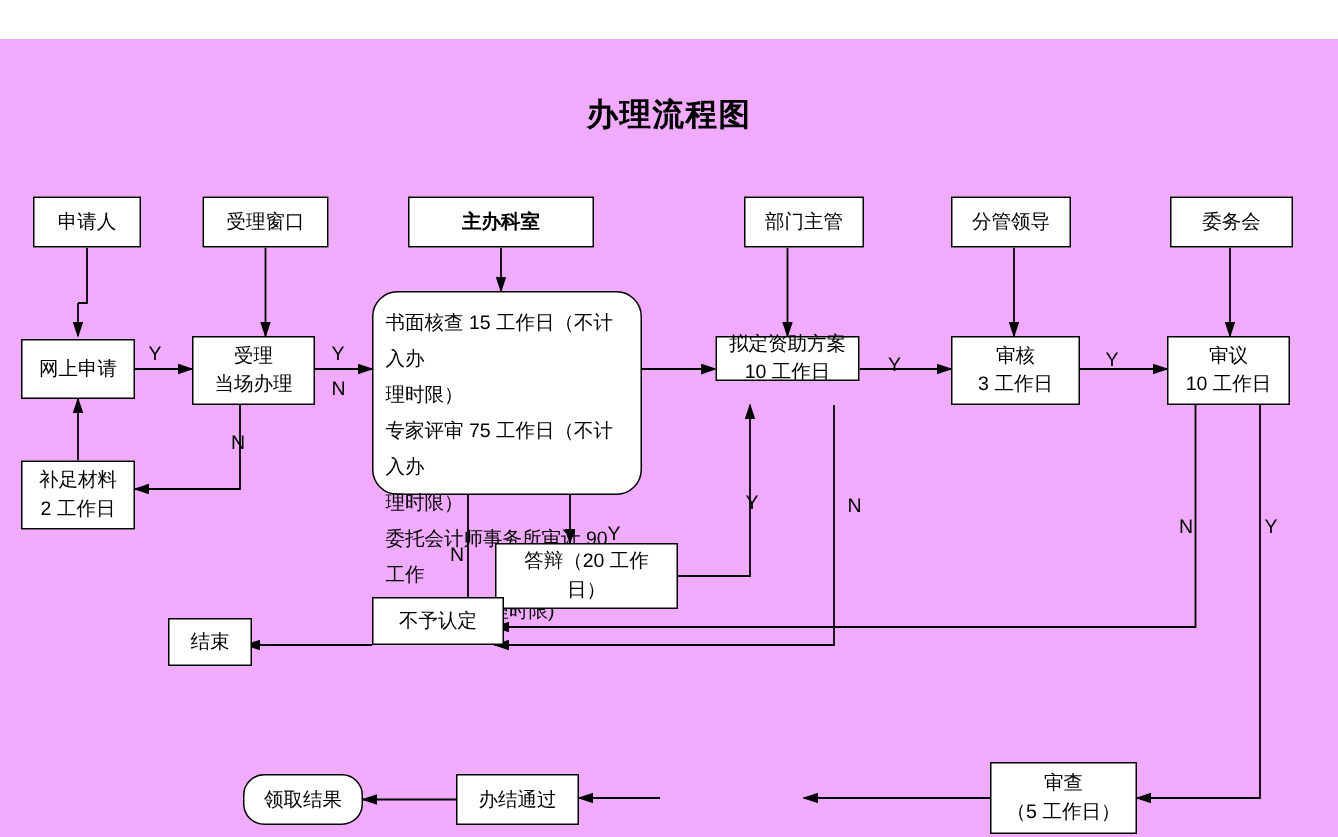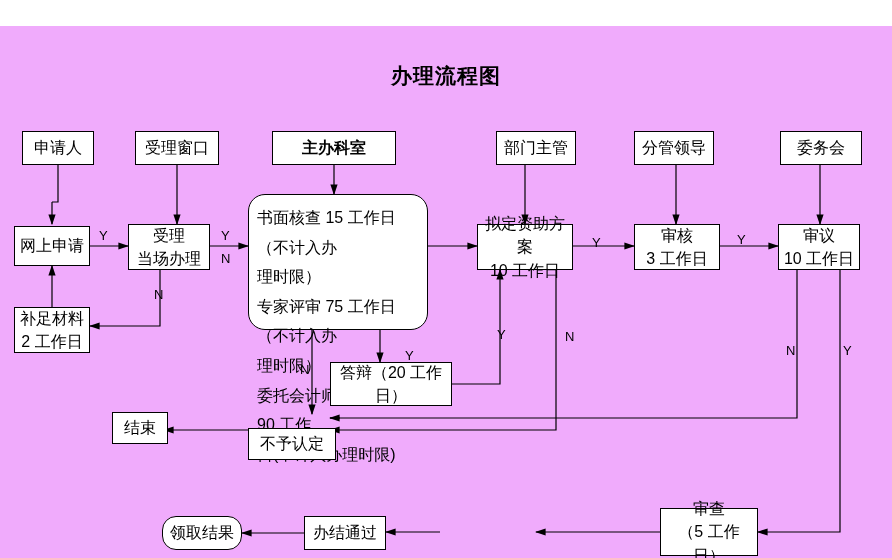--- a/index.html
+++ b/index.html
@@ -32,21 +32,21 @@
   .box {
     position: absolute;
     box-sizing: border-box;
     border: 1px solid #000;
     background: #fff;
     color: #000;
     display: flex;
     align-items: center;
     justify-content: center;
     text-align: center;
-    font-size: 16px;
+    font-size: 13px;
     line-height: 1.45;
     padding: 2px 4px;
     white-space: pre-line;
   }
   .box.left-align {
     justify-content: flex-start;
     text-align: left;
     align-items: flex-start;
     padding: 8px 8px;
     line-height: 1.85;
@@ -141,32 +141,32 @@
 
   <div class="box" style="left:14px;top:200px;width:76px;height:40px;">网上申请</div>
   <div class="box" style="left:128px;top:198px;width:82px;height:46px;">受理
 当场办理</div>
   <div class="box left-align" style="left:248px;top:168px;width:180px;height:136px;">书面核查 15 工作日（不计入办
 理时限）
 专家评审 75 工作日（不计入办
 理时限）
 委托会计师事务所审计 90 工作
 日(不计入办理时限)</div>
-  <div class="box" style="left:477px;top:198px;width:96px;height:46px;">拟定资助方案
+  <div class="box" style="left:477px;top:198px;width:96px;height:30px;">拟定资助方案
 10 工作日</div>
   <div class="box" style="left:634px;top:198px;width:86px;height:46px;">审核
 3 工作日</div>
   <div class="box" style="left:778px;top:198px;width:82px;height:46px;">审议
 10 工作日</div>
 
   <div class="box" style="left:14px;top:281px;width:76px;height:46px;">补足材料
 2 工作日</div>
   <div class="box" style="left:330px;top:336px;width:122px;height:44px;">答辩（20 工作
 日）</div>
-  <div class="box" style="left:248px;top:402px;width:88px;height:32px;text-align:right;">不予认定</div>
+  <div class="box" style="left:248px;top:372px;width:88px;height:32px;text-align:right;">不予认定</div>
   <div class="box" style="left:112px;top:386px;width:56px;height:32px;">结束</div>
 
   <div class="box" style="left:162px;top:490px;width:80px;height:34px;border-radius:14px;">领取结果</div>
   <div class="box" style="left:304px;top:490px;width:82px;height:34px;">办结通过</div>
   <div class="box" style="left:660px;top:482px;width:98px;height:48px;">审查
 （5 工作日）</div>
 
   <div class="lbl" style="left:99px;top:203px;">Y</div>
   <div class="lbl" style="left:221px;top:203px;">Y</div>
   <div class="lbl" style="left:221px;top:226px;">N</div>

